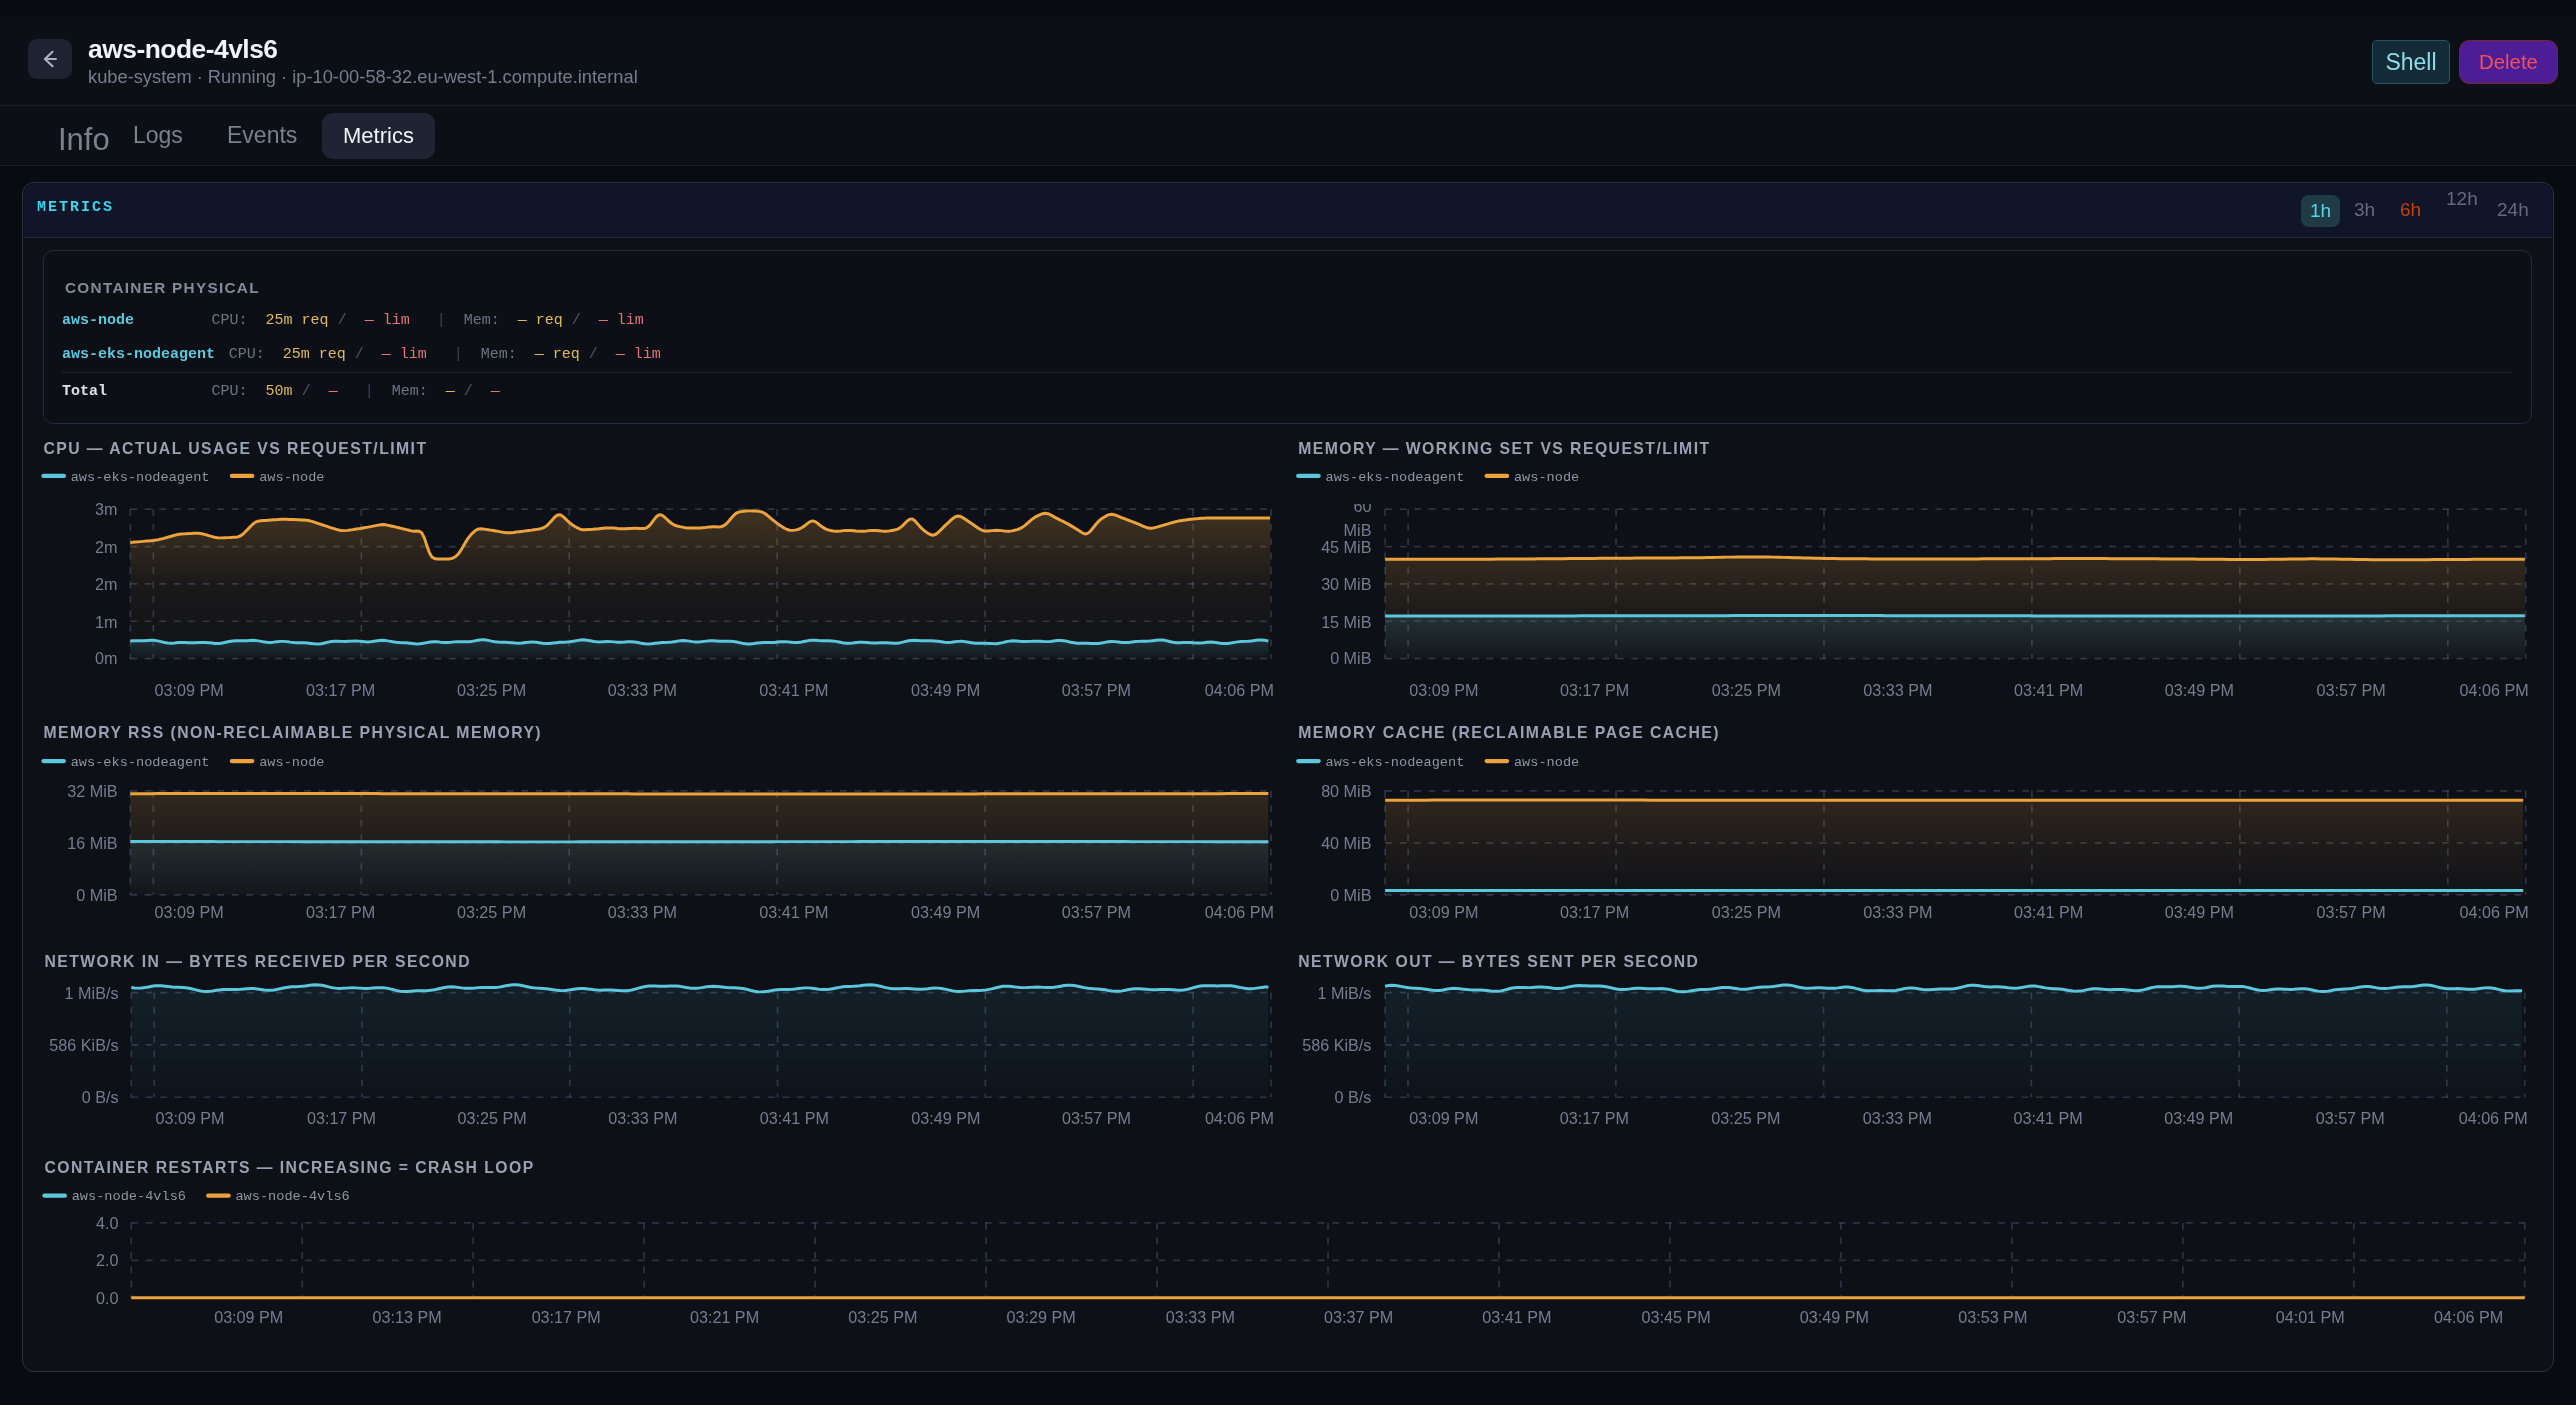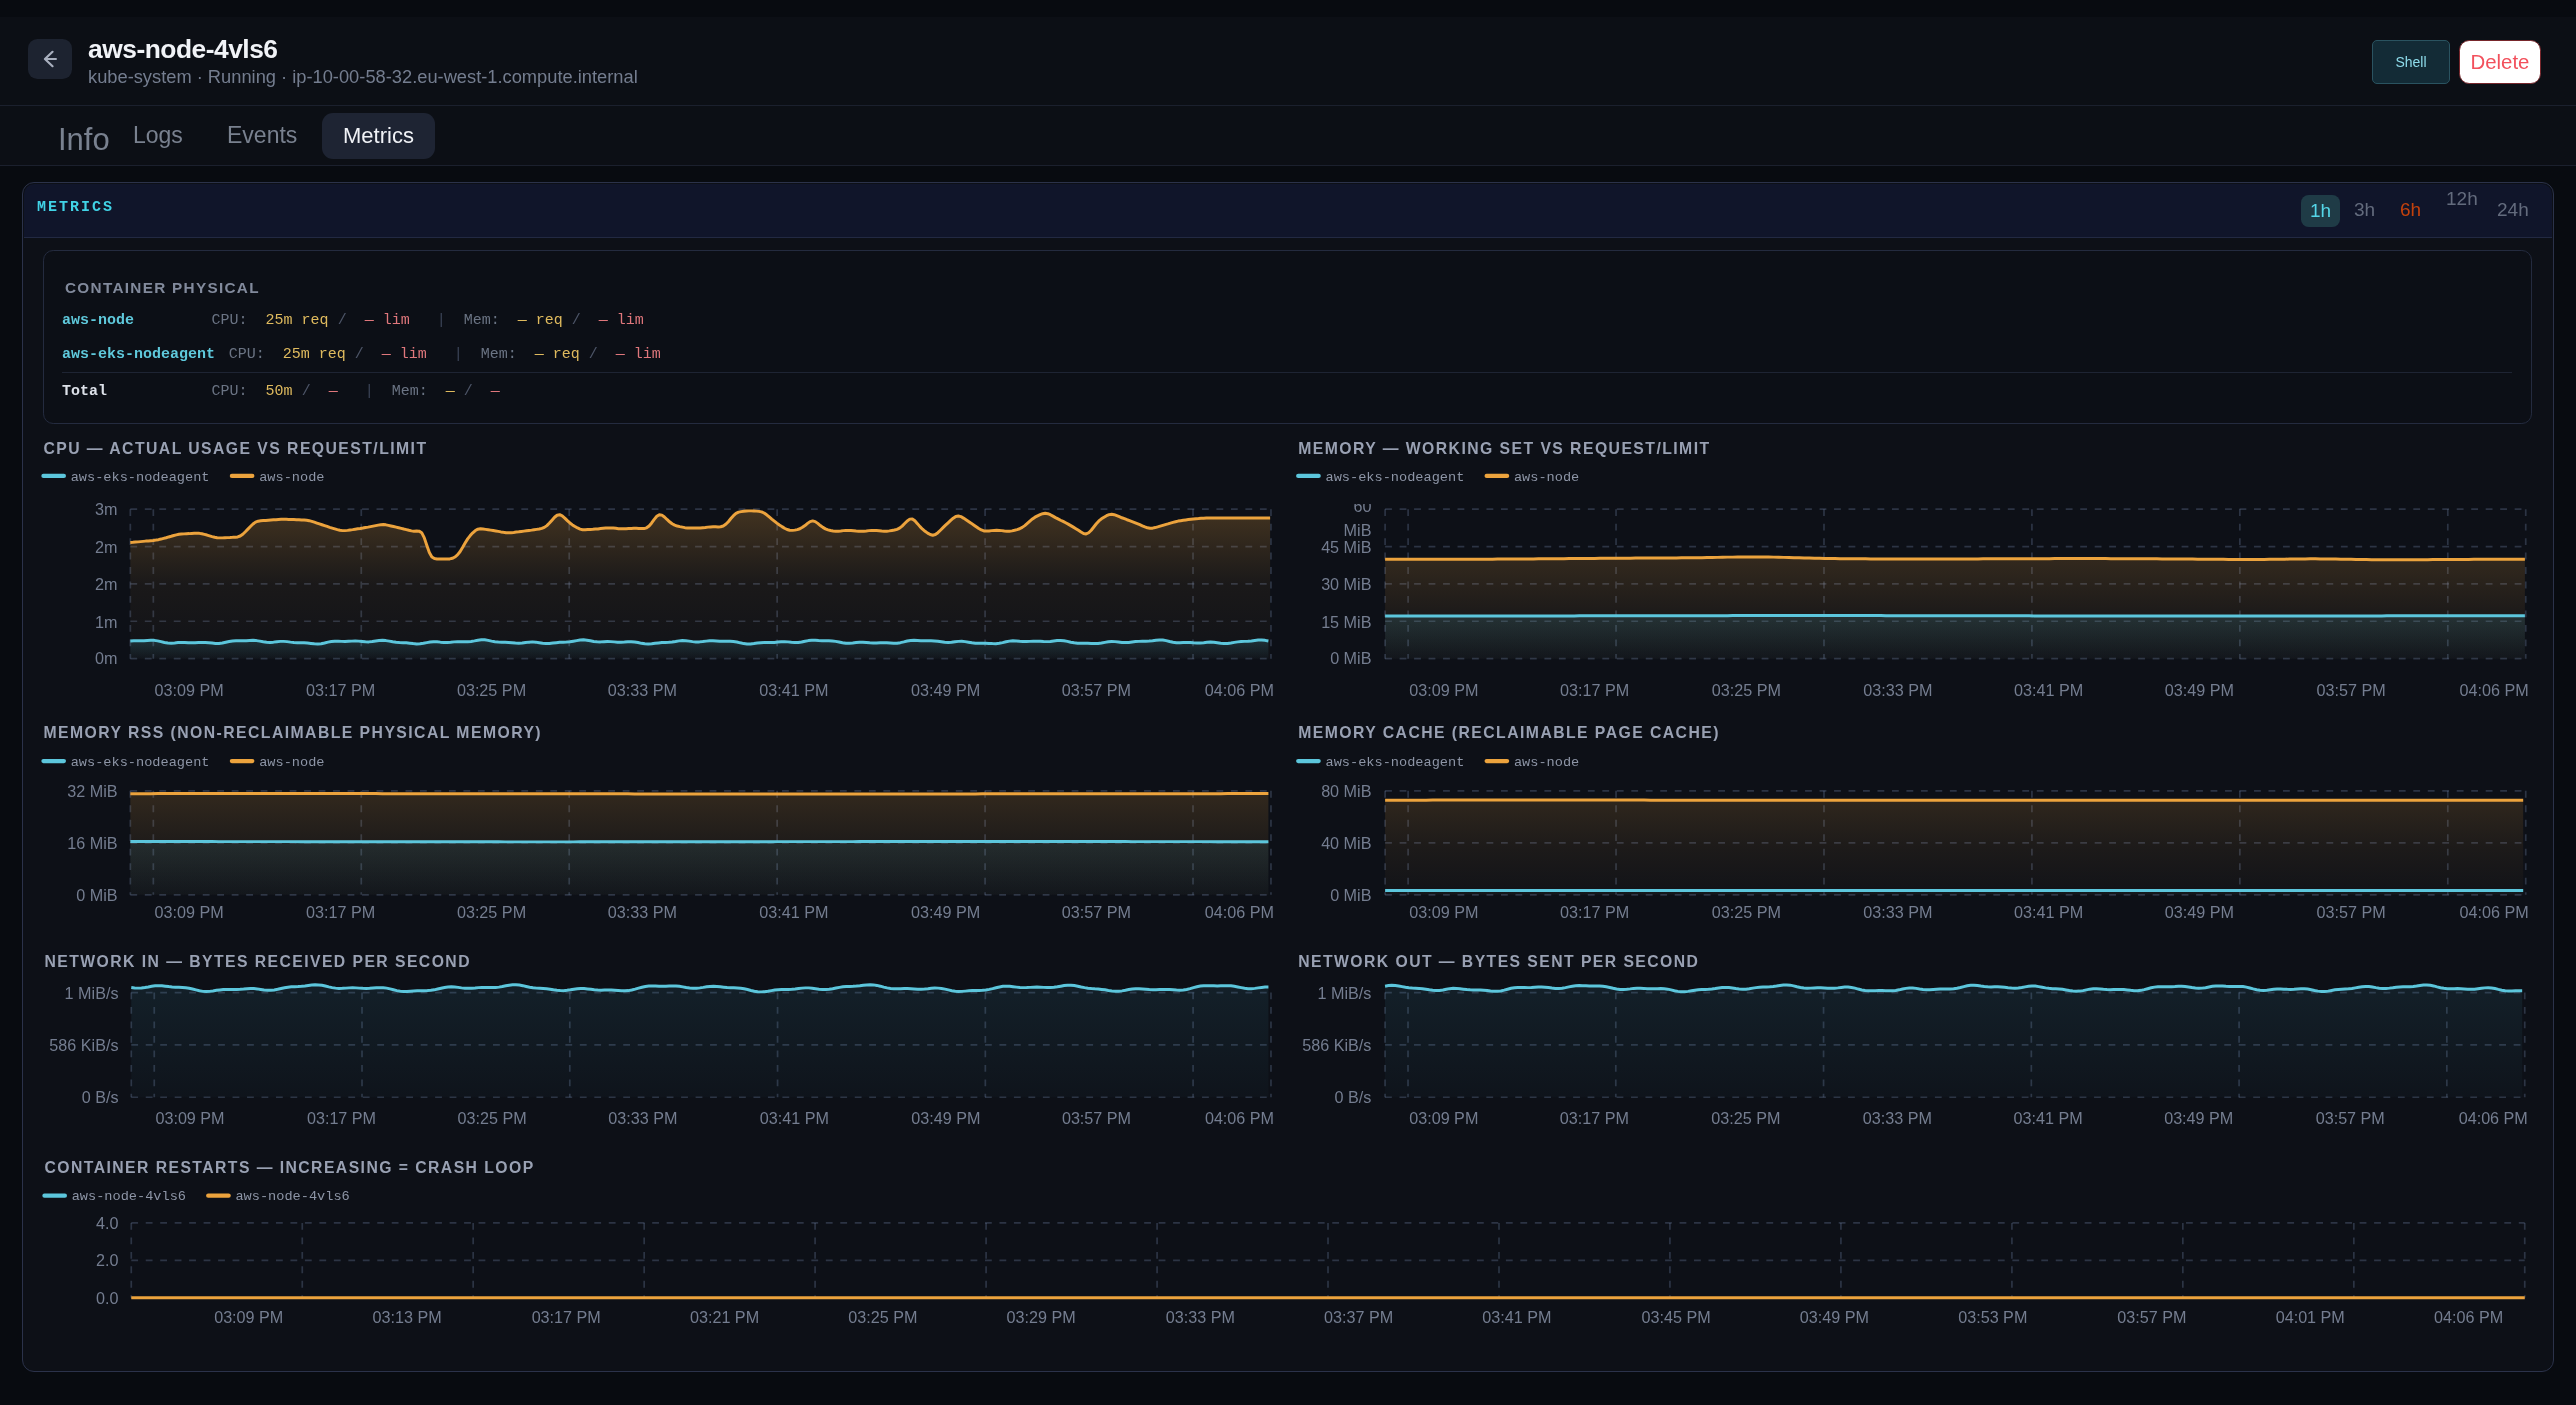--- a/index.html
+++ b/index.html
@@ -11,22 +11,22 @@
 
   <div class="abs" style="left:28px;top:39px;width:44px;height:40px;background:#1d2330;border-radius:9.4px">
     <svg width="44" height="40" viewBox="0 0 52 47">
       <path d="M29 15 L20 23.5 L29 32 M20.5 23.5 H33" stroke="#a9b0bf" stroke-width="2.6" fill="none" stroke-linecap="round" stroke-linejoin="round"></path>
     </svg>
   </div>
 
   <div class="abs" style="left:88px;top:34px;font-size:26.4px;font-weight:700;color:#f1f3f7;letter-spacing:-0.5px">aws-node-4vls6</div>
   <div class="abs" style="left:88px;top:66px;font-size:18.3px;color:#747d8f">kube-system · Running · ip-10-00-58-32.eu-west-1.compute.internal</div>
 
-  <div class="abs" style="left:2372px;top:40px;width:78px;height:44px;background:#132b36;border:1.7px solid #2a5360;border-radius:5px;color:#8edceb;font-size:14px;display:flex;align-items:center;justify-content:center">Shell</div>
-  <div class="abs" style="left:2459px;top:40px;width:82px;height:44px;background:#ffffff;border:1.7px solid #77262b;border-radius:10.2px;color:#f2505c;font-size:20.4px;display:flex;align-items:center;justify-content:center">Delete</div>
+  <div class="abs" style="left:2372px;top:40px;width:78px;height:44px;background:#132b36;border:1.7px solid #2a5360;border-radius:5px;color:#8edceb;font-size:23px;display:flex;align-items:center;justify-content:center">Shell</div>
+  <div class="abs" style="left:2459px;top:40px;width:99px;height:44px;background:#4c1d95;border:1.7px solid #77262b;border-radius:10.2px;color:#f2505c;font-size:20.4px;display:flex;align-items:center;justify-content:center">Delete</div>
 
   <div class="abs" style="left:0;top:105px;width:2576px;height:61px;border-top:1.7px solid #1b202d;border-bottom:1.7px solid #1b202d"></div>
   <div class="abs" style="left:58px;top:122px;font-size:31px;color:#79818f">Info</div>
   <div class="abs" style="left:133px;top:122px;font-size:23px;color:#79818f">Logs</div>
   <div class="abs" style="left:227px;top:122px;font-size:23px;color:#79818f">Events</div>
   <div class="abs" style="left:322px;top:113px;width:113px;height:46px;background:#1e2433;border-radius:11px;color:#f0f2f6;font-size:22px;display:flex;align-items:center;justify-content:center">Metrics</div>
 
   <div class="abs" style="left:22px;top:182px;width:2532px;height:1190px;background:#0d1017;border:1.7px solid #2b324a;border-radius:12px"></div>
 
   <div class="abs" style="left:24px;top:184px;width:2528px;height:54px;background:#10152a;border-bottom:1.7px solid #222942;border-radius:10.2px 10.2px 0 0"></div>

